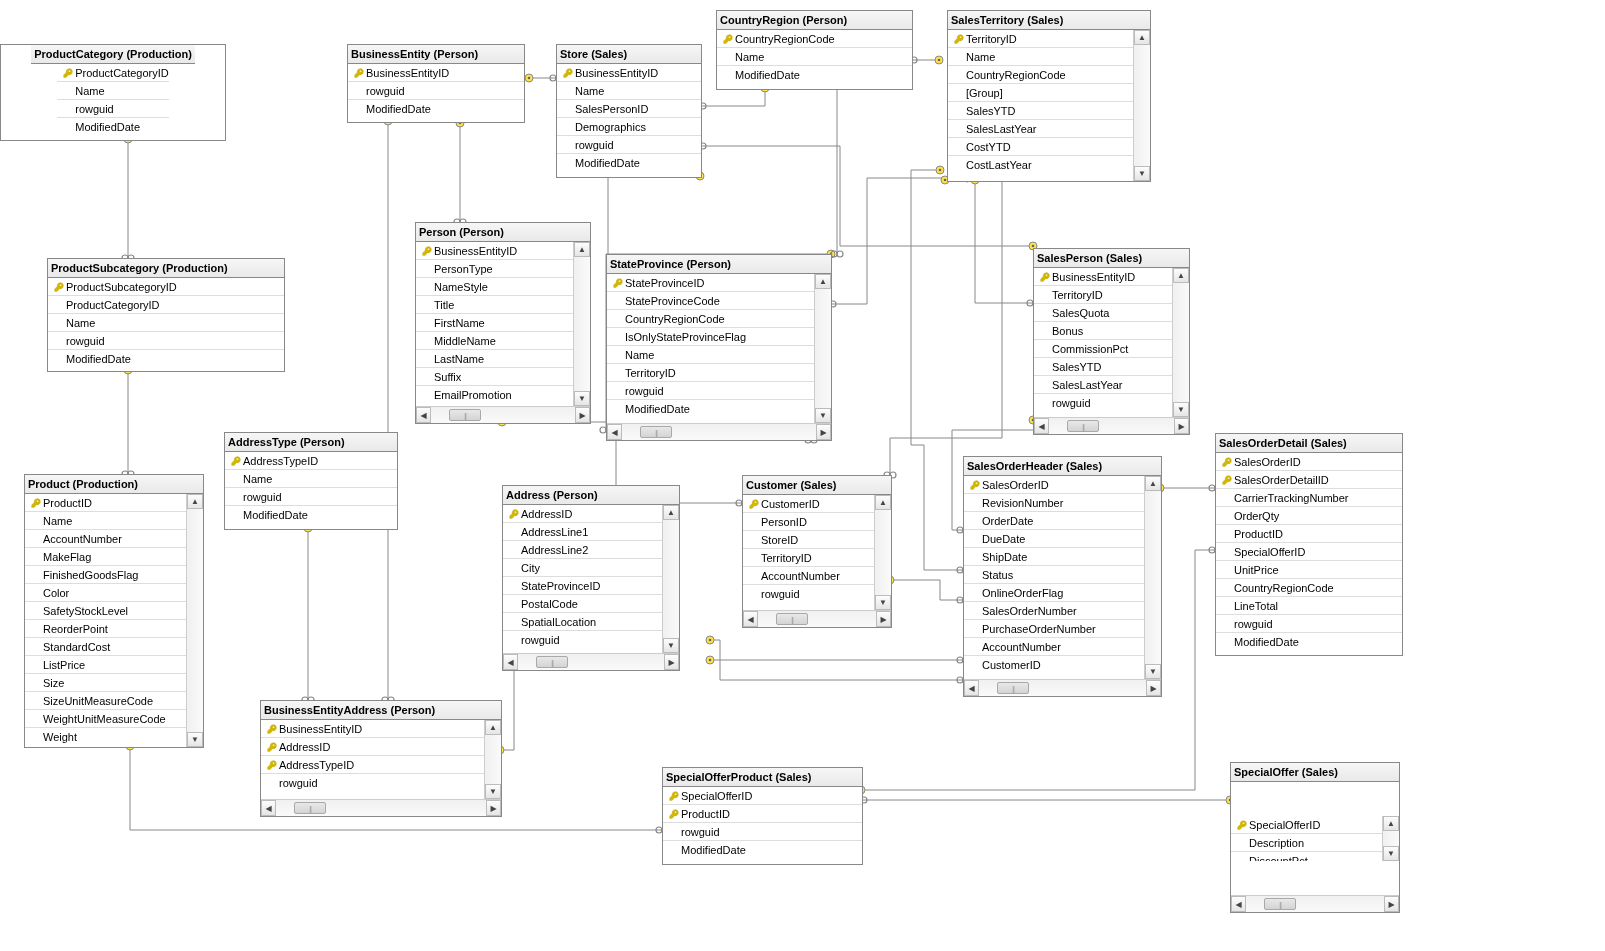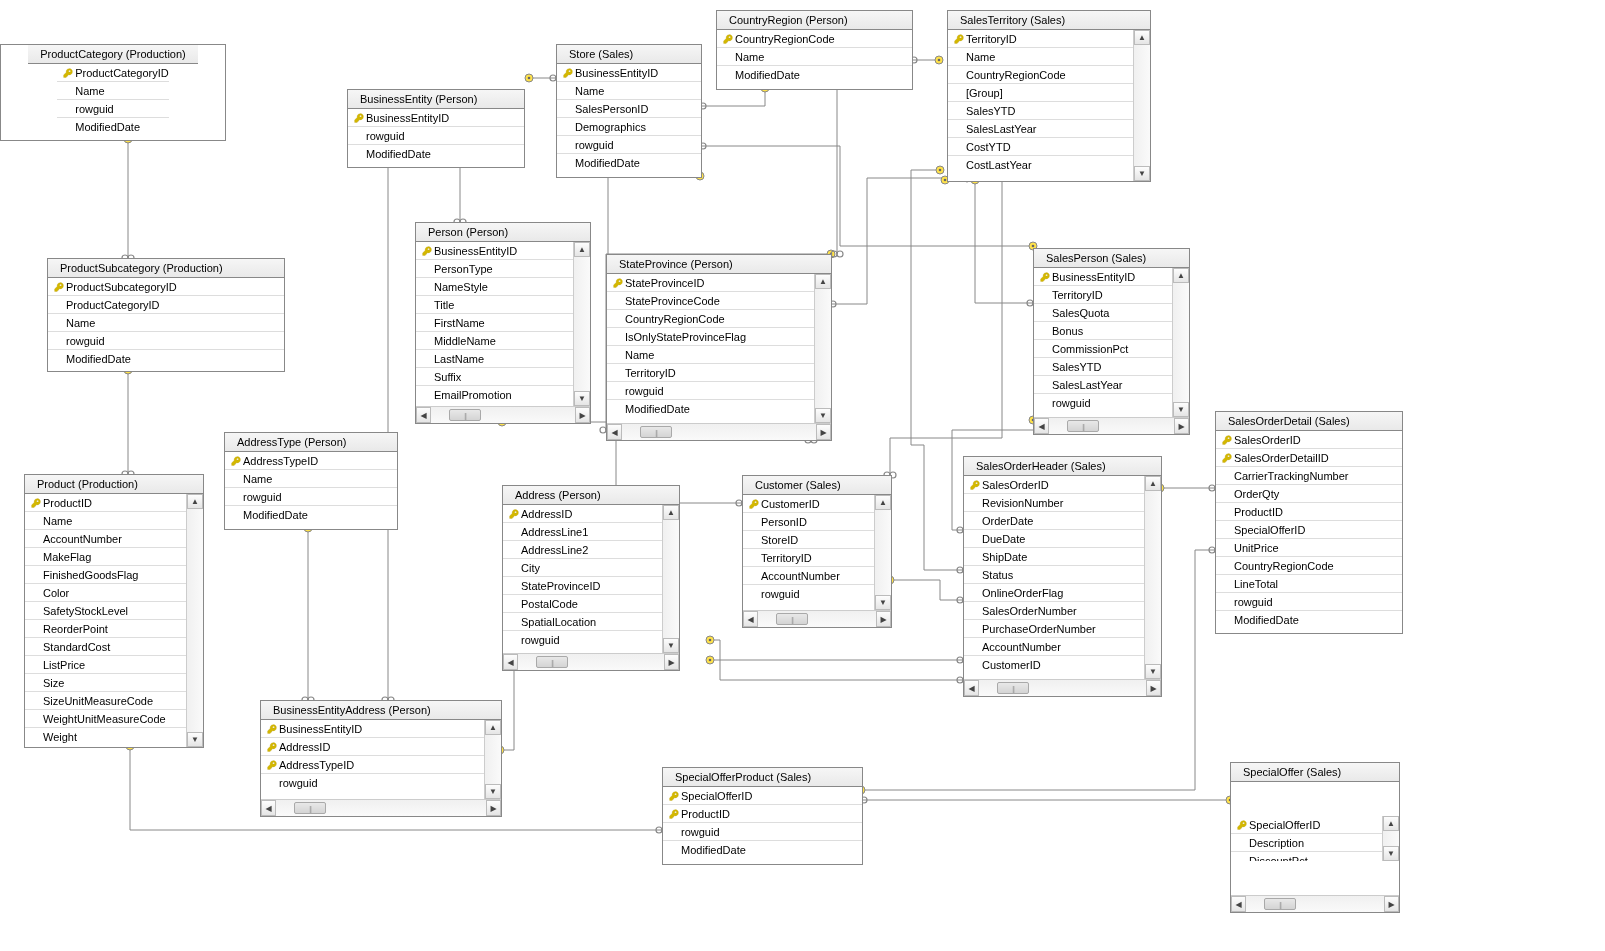--- a/index.html
+++ b/index.html
@@ -1,17 +1,17 @@
 <!DOCTYPE html>
 <html><head>
 <meta charset="utf-8">
 <style>
 body{margin:0;font-family:Tahoma,Arial,sans-serif;font-size:11px;background:#fff;position:relative;width:1605px;height:951px}
 .tbl{position:absolute;border:1px solid #888;background:#fff;display:flex;flex-direction:column}
-.tbl-hdr{background:linear-gradient(#f6f6f6,#e9e9e9);border-bottom:1px solid #888;padding:2px 12px;font-weight:normal;height:14px;line-height:14px;white-space:nowrap;overflow:hidden}
+.tbl-hdr{background:linear-gradient(#f6f6f6,#e9e9e9);border-bottom:1px solid #888;padding:2px 3px;font-weight:bold;height:14px;line-height:14px;white-space:nowrap;overflow:hidden}
 .tbl-body{display:flex;flex:1;overflow:hidden}
 .rows{flex:1;overflow:hidden}
 .row{display:flex;align-items:center;border-bottom:1px solid #ddd;height:17px;padding-left:4px;white-space:nowrap}
 .row:last-child{border-bottom:0}
 .keycol{width:14px;flex:0 0 14px;display:flex;justify-content:center;align-items:center}
 .key-icon svg{width:10px;height:10px;display:block}
 .vscroll{width:16px;flex:0 0 16px;border-left:1px solid #ccc;background:linear-gradient(90deg,#f0f0f0,#fafafa);position:relative}
 .vup,.vdn{height:15px;background:linear-gradient(#fdfdfd,#e5e5e5);border:1px solid #bbb;box-sizing:border-box;display:flex;align-items:center;justify-content:center;font-size:8px;color:#444}
 .vdn{position:absolute;bottom:0;width:100%}
 .hscroll{height:16px;border-top:1px solid #ccc;background:linear-gradient(#f0f0f0,#fafafa);display:flex;align-items:stretch}
@@ -406,21 +406,21 @@
             <span class="keycol"></span>
             <span>rowguid</span>
           </div>
           <div class="row">
             <span class="keycol"></span>
             <span>ModifiedDate</span>
           </div>
         </div>
       </div>
     </div>
-    <div class="tbl" style="left: 347px; top: 44px; width: 176px; height: 77px; margin-top: 45px;">
+    <div class="tbl" style="left: 347px; top: 44px; width: 176px; height: 77px;">
       <div class="tbl-hdr">BusinessEntity (Person)</div>
       <div class="tbl-body">
         <div class="rows">
           <div class="row">
             <span class="keycol key-icon">
               <svg viewBox="0 0 16 16">
                 <path d="M10 1a5 5 0 0 0-4.9 6L1 11v4h4l1-1v-1h1v-1h1v-1l1.1-.1A5 5 0 1 0 10 1zm2 4a1.5 1.5 0 1 1-3 0 1.5 1.5 0 0 1 3 0z" fill="#d4b800" stroke="#b09000" stroke-width=".4"></path>
               </svg>
             </span>
             <span>BusinessEntityID</span>
@@ -926,21 +926,21 @@
       <div class="hscroll">
         <div class="hbtn">◀</div>
         <div class="htrack">
           <div class="hthumb">
             <span class="grip">|||</span>
           </div>
         </div>
         <div class="hbtn">▶</div>
       </div>
     </div>
-    <div class="tbl" style="left: 1215px; top: 411px; width: 186px; height: 221px;">
+    <div class="tbl" style="left: 1215px; top: 433px; width: 186px; height: 221px;">
       <div class="tbl-hdr">SalesOrderDetail (Sales)</div>
       <div class="tbl-body">
         <div class="rows">
           <div class="row">
             <span class="keycol key-icon">
               <svg viewBox="0 0 16 16">
                 <path d="M10 1a5 5 0 0 0-4.9 6L1 11v4h4l1-1v-1h1v-1h1v-1l1.1-.1A5 5 0 1 0 10 1zm2 4a1.5 1.5 0 1 1-3 0 1.5 1.5 0 0 1 3 0z" fill="#d4b800" stroke="#b09000" stroke-width=".4"></path>
               </svg>
             </span>
             <span>SalesOrderID</span>

